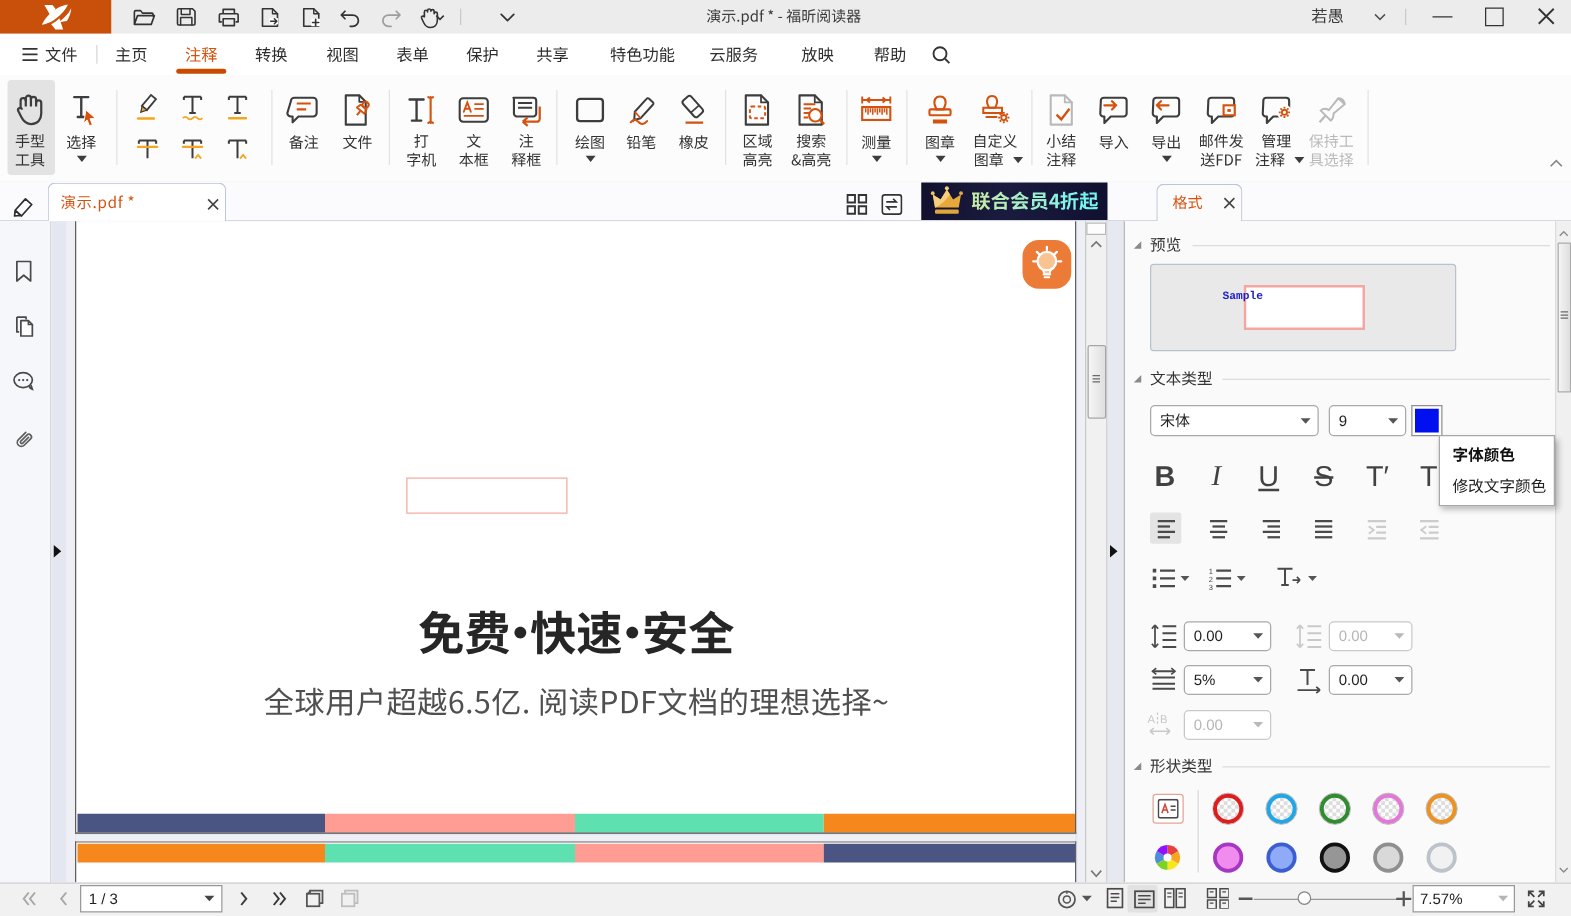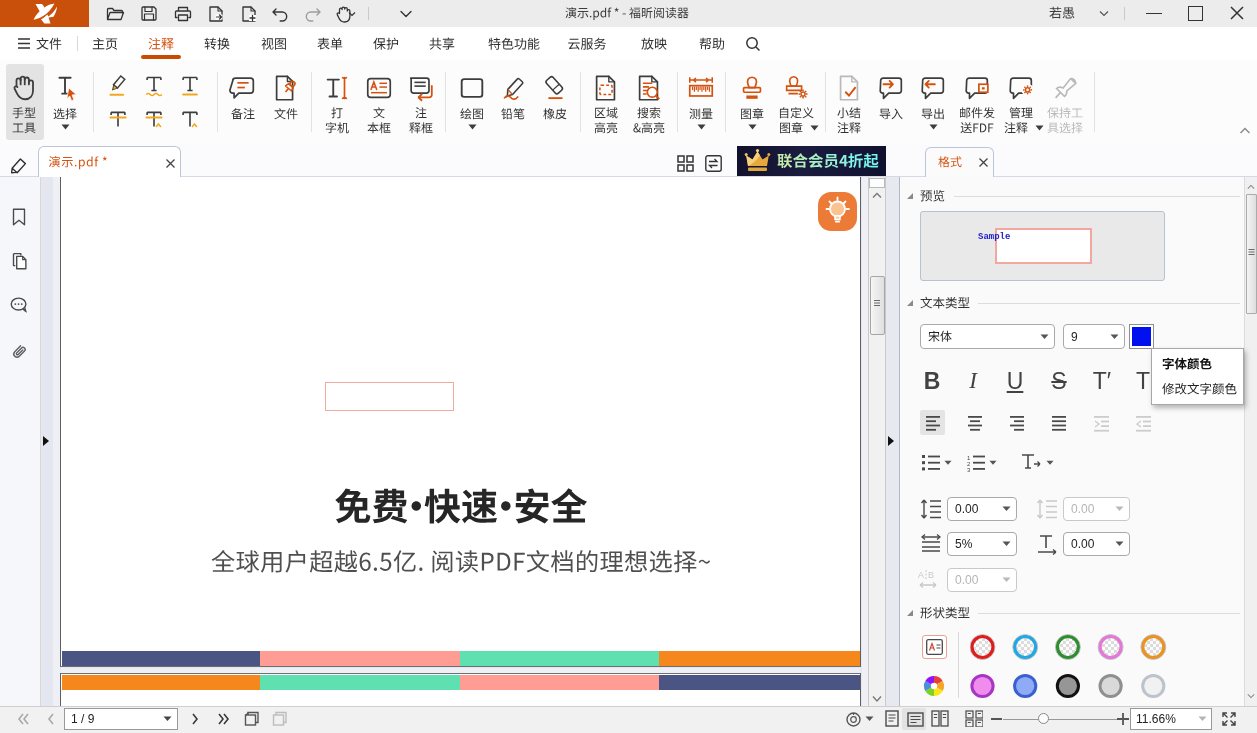--- a/index.html
+++ b/index.html
@@ -569,21 +569,21 @@
   </svg>
 <div class="" style="left:0px;top:706px;width:1257px;height:27px;background:#f1f1f1;border-top:1px solid #cfcfcf;box-sizing:border-box"></div>
 <svg style="position:absolute;left:16px;top:712px" width="15" height="14" viewBox="0 0 15 14">
     <path d="M7 2 L3 7 L7 12" fill="none" stroke="#a8a8a8" stroke-width="1.6"></path>
     <path d="M12 2 L8 7 L12 12" fill="none" stroke="#a8a8a8" stroke-width="1.6"></path>
   </svg>
 <svg style="position:absolute;left:46px;top:712px" width="15" height="14" viewBox="0 0 15 14">
     <path d="M7 2 L3 7 L7 12" fill="none" stroke="#a8a8a8" stroke-width="1.6"></path>
   </svg>
 <div class="" style="left:64px;top:708px;width:114px;height:22px;background:#fff;border:1px solid #999;box-sizing:border-box"></div>
-<div style="position:absolute;left:71px;top:712px;font:12px 'Liberation Sans',sans-serif;color:#222">1 / 9</div>
+<div style="position:absolute;left:71px;top:712px;font:12px 'Liberation Sans',sans-serif;color:#222">1 / 3</div>
 <svg style="position:absolute;left:163px;top:716px" width="9" height="6" viewBox="0 0 9 6">
     <path d="M0.5 0.5 L4.5 5 L8.5 0.5 Z" fill="#444"></path>
   </svg>
 <svg style="position:absolute;left:190px;top:712px" width="15" height="14" viewBox="0 0 15 14">
     <path d="M3 2 L7 7 L3 12" fill="none" stroke="#3a3a3a" stroke-width="1.6"></path>
   </svg>
 <svg style="position:absolute;left:216px;top:712px" width="15" height="14" viewBox="0 0 15 14">
     <path d="M3 2 L7 7 L3 12" fill="none" stroke="#3a3a3a" stroke-width="1.6"></path>
     <path d="M8 2 L12 7 L8 12" fill="none" stroke="#3a3a3a" stroke-width="1.6"></path>
   </svg>
@@ -625,21 +625,21 @@
     <rect x="11" y="10" width="7" height="7" fill="none" stroke="#4a4a4a" stroke-width="1.2"></rect>
     <path d="M2.8 3.5 h3 M12.8 3.5 h3 M2.8 12.5 h3 M12.8 12.5 h3" stroke="#4a4a4a" stroke-width="1"></path>
   </svg>
 <div class="" style="left:991px;top:718px;width:11px;height:2px;background:#555"></div>
 <div class="" style="left:1003px;top:718.5px;width:116px;height:1.4px;background:#999"></div>
 <div style="position:absolute;left:1038px;top:713px;width:11px;height:11px;background:#fdfdfd;border:1.4px solid #888;border-radius:50%;box-sizing:border-box"></div>
 <svg style="position:absolute;left:1116px;top:712px" width="14" height="14" viewBox="0 0 14 14">
     <path d="M1 7 h12 M7 1 v12" stroke="#555" stroke-width="1.8"></path>
   </svg>
 <div class="" style="left:1130px;top:708px;width:82px;height:22px;background:#fff;border:1px solid #999;box-sizing:border-box"></div>
-<div style="position:absolute;left:1136px;top:712px;font:12px 'Liberation Sans',sans-serif;color:#222">11.66%</div>
+<div style="position:absolute;left:1136px;top:712px;font:12px 'Liberation Sans',sans-serif;color:#222">7.57%</div>
 <svg style="position:absolute;left:1198px;top:716px" width="9" height="6" viewBox="0 0 9 6">
     <path d="M0.5 0.5 L4.5 5 L8.5 0.5 Z" fill="#b5b5b5"></path>
   </svg>
 <svg style="position:absolute;left:1221px;top:711px" width="16" height="16" viewBox="0 0 16 16">
     <path d="M2 6 V2 h4 M10 2 h4 v4 M14 10 v4 h-4 M6 14 H2 v-4 M2.5 2.5 l4 4 M13.5 2.5 l-4 4 M13.5 13.5 l-4-4 M2.5 13.5 l4-4" fill="none" stroke="#444" stroke-width="1.4"></path>
   </svg>
 <svg id="cjk" width="1257" height="733" viewBox="0 0 1257 733" style="position:absolute;left:0;top:0;pointer-events:none;z-index:90">
     <defs>
       <path id="g0" d="M672 -62C745 -23 840 37 887 74L944 27C894 -11 799 -67 727 -103ZM487 -95C432 -50 341 -8 260 19C277 32 304 60 316 75C396 41 495 -14 558 -67ZM95 -772C147 -745 216 -704 250 -678L295 -738C259 -764 190 -802 139 -826ZM36 -501C87 -476 155 -438 190 -413L232 -475C197 -498 128 -534 78 -556ZM65 10 132 56C179 -36 234 -159 276 -264L217 -309C172 -197 110 -68 65 10ZM536 -829C550 -804 565 -772 575 -745H309V-582H378V-681H857V-582H929V-745H659C648 -775 629 -815 610 -845ZM410 -255H576V-170H410ZM648 -255H820V-170H648ZM410 -396H576V-311H410ZM648 -396H820V-311H648ZM380 -591V-529H576V-454H343V-111H890V-454H648V-529H850V-591Z"></path>
       <path id="g1" d="M234 -351C191 -238 117 -127 35 -56C54 -46 88 -24 104 -11C183 -88 262 -207 311 -330ZM684 -320C756 -224 832 -94 859 -10L934 -44C904 -129 826 -255 753 -349ZM149 -766V-692H853V-766ZM60 -523V-449H461V-19C461 -3 455 1 437 2C418 3 352 3 284 0C296 23 308 56 311 79C400 79 459 78 494 66C530 53 542 31 542 -18V-449H941V-523Z"></path>

